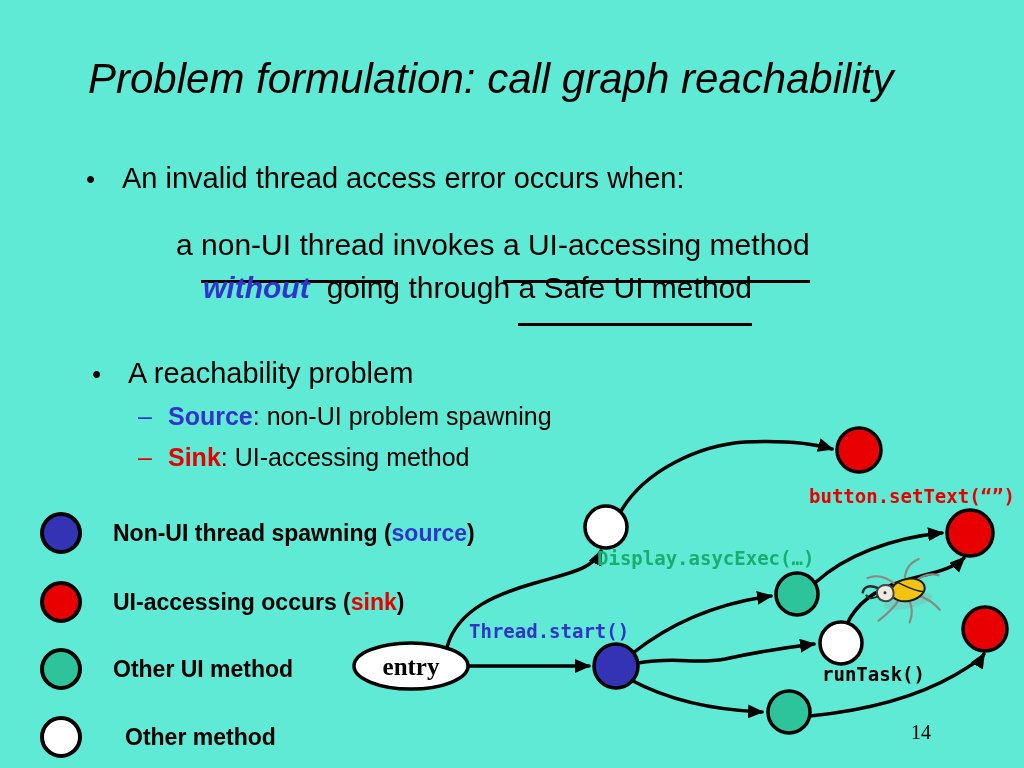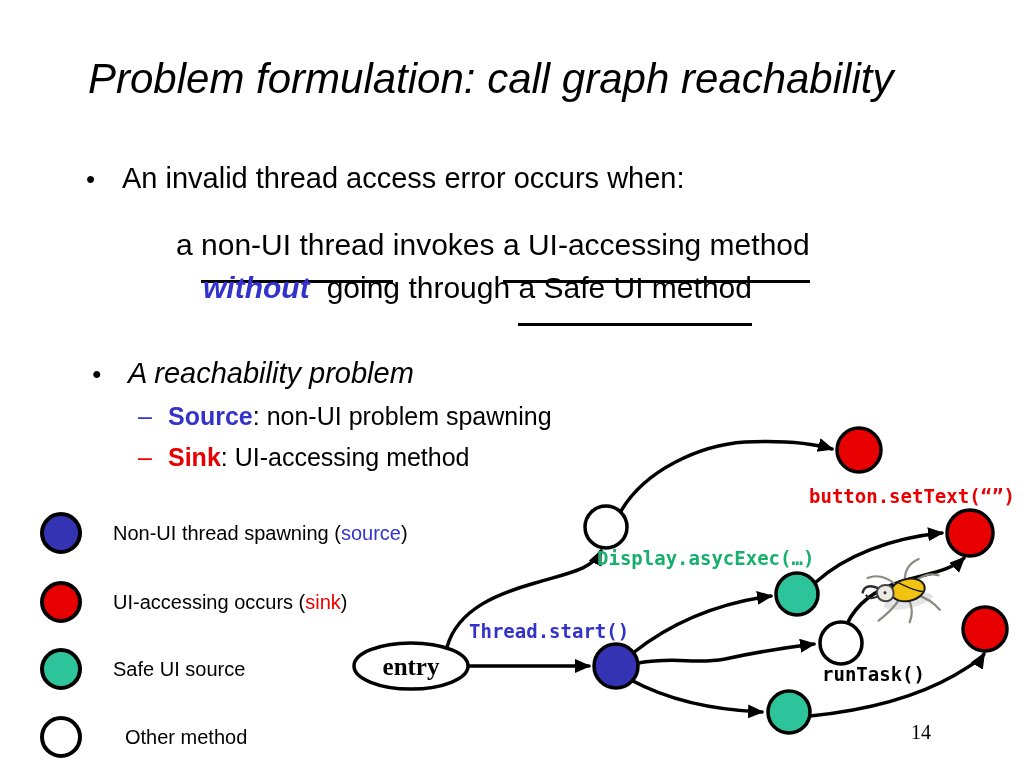--- a/index.html
+++ b/index.html
@@ -1,18 +1,18 @@
 <!DOCTYPE html>
 <html><head>
 <meta charset="utf-8">
 <style>
   html,body { margin:0; padding:0; background:#888; }
   .slide {
     position:relative; width:1024px; height:768px; margin:0 auto;
-    background:#ffffff; overflow:hidden;
+    background:#5eead4; overflow:hidden;
     font-family:"Liberation Sans", sans-serif; color:#000;
   }
   .title {
     position:absolute; left:88px; top:55px;
     font-size:42px; font-style:italic; white-space:nowrap;
   }
   .bullet-line { position:absolute; font-size:29px; white-space:nowrap; }
   .bullet-dot  { display:inline-block; width:36px; font-size:26px; }
   .def-line { position:absolute; font-size:30px; white-space:nowrap; }
   .u { border-bottom:3px solid #000; padding-bottom:19px; }
@@ -20,21 +20,21 @@
   .sub-line { position:absolute; font-size:25px; white-space:nowrap; }
   .sub-dash { display:inline-block; width:30px; }
   .term { font-weight:bold; }
   .c-blue { color:#3333cc; }
   .c-red  { color:#e80000; }
   .legend-row { position:absolute; left:40px; display:flex; align-items:center; height:46px; }
   .legend-dot {
     width:34px; height:34px; border:4px solid #000; border-radius:50%;
     margin-right:31px; flex:none;
   }
-  .legend-label { font-size:20px; font-weight:normal; white-space:nowrap; }
+  .legend-label { font-size:23px; font-weight:bold; white-space:nowrap; }
   .pagenum {
     position:absolute; left:911px; top:721px; font-size:20px;
     font-family:Liberation Serif, serif;
   }
   .graph-svg { position:absolute; left:0; top:0; }
   .code-label {
     font-family:"DejaVu Sans Mono", monospace; font-weight:bold; font-size:19px;
   }
   .entry-label {
     font-family:"Liberation Serif", serif; font-weight:bold; font-size:25px;
@@ -52,21 +52,21 @@
   </div>
 
   <div class="def-line" style="left:176px; top:228px;">
     <span>a </span><span class="u">non-UI thread </span><span>invokes </span><span class="u">a UI-accessing method</span>
   </div>
 
   <div class="def-line" style="left:203px; top:271px;">
     <span class="without">without</span><span>going through </span><span class="u">a Safe UI method</span>
   </div>
 
-  <div class="bullet-line" style="left:92px; top:357px;font-style:italic;">
+  <div class="bullet-line" style="left:92px; top:357px;">
     <span class="bullet-dot">•</span><span>A reachability problem</span>
   </div>
 
   <div class="sub-line" style="left:138px; top:402px;">
     <span class="sub-dash c-blue">–</span><span class="term c-blue">Source</span><span>: non-UI problem spawning</span>
   </div>
 
   <div class="sub-line" style="left:138px; top:443px;">
     <span class="sub-dash c-red">–</span><span class="term c-red">Sink</span><span>: UI-accessing method</span>
   </div>
@@ -74,21 +74,21 @@
   <div class="legend-row" style="top:510px;">
     <span class="legend-dot" style="background:#3333b3;"></span>
     <span class="legend-label"><span>Non-UI thread spawning (</span><span class="c-blue">source</span><span>)</span></span>
   </div>
   <div class="legend-row" style="top:579px;">
     <span class="legend-dot" style="background:#e80000;"></span>
     <span class="legend-label"><span>UI-accessing occurs (</span><span class="c-red">sink</span><span>)</span></span>
   </div>
   <div class="legend-row" style="top:646px;">
     <span class="legend-dot" style="background:#2ec49b;"></span>
-    <span class="legend-label"><span>Safe UI source</span></span>
+    <span class="legend-label"><span>Other UI method</span></span>
   </div>
   <div class="legend-row" style="top:714px;gap:12px;">
     <span class="legend-dot" style="background:#ffffff;"></span>
     <span class="legend-label"><span>Other method</span></span>
   </div>
 
   <div class="pagenum">14</div>
 
   <svg class="graph-svg" id="graph-svg" width="1024" height="768" viewBox="0 0 1024 768">
     <defs>

